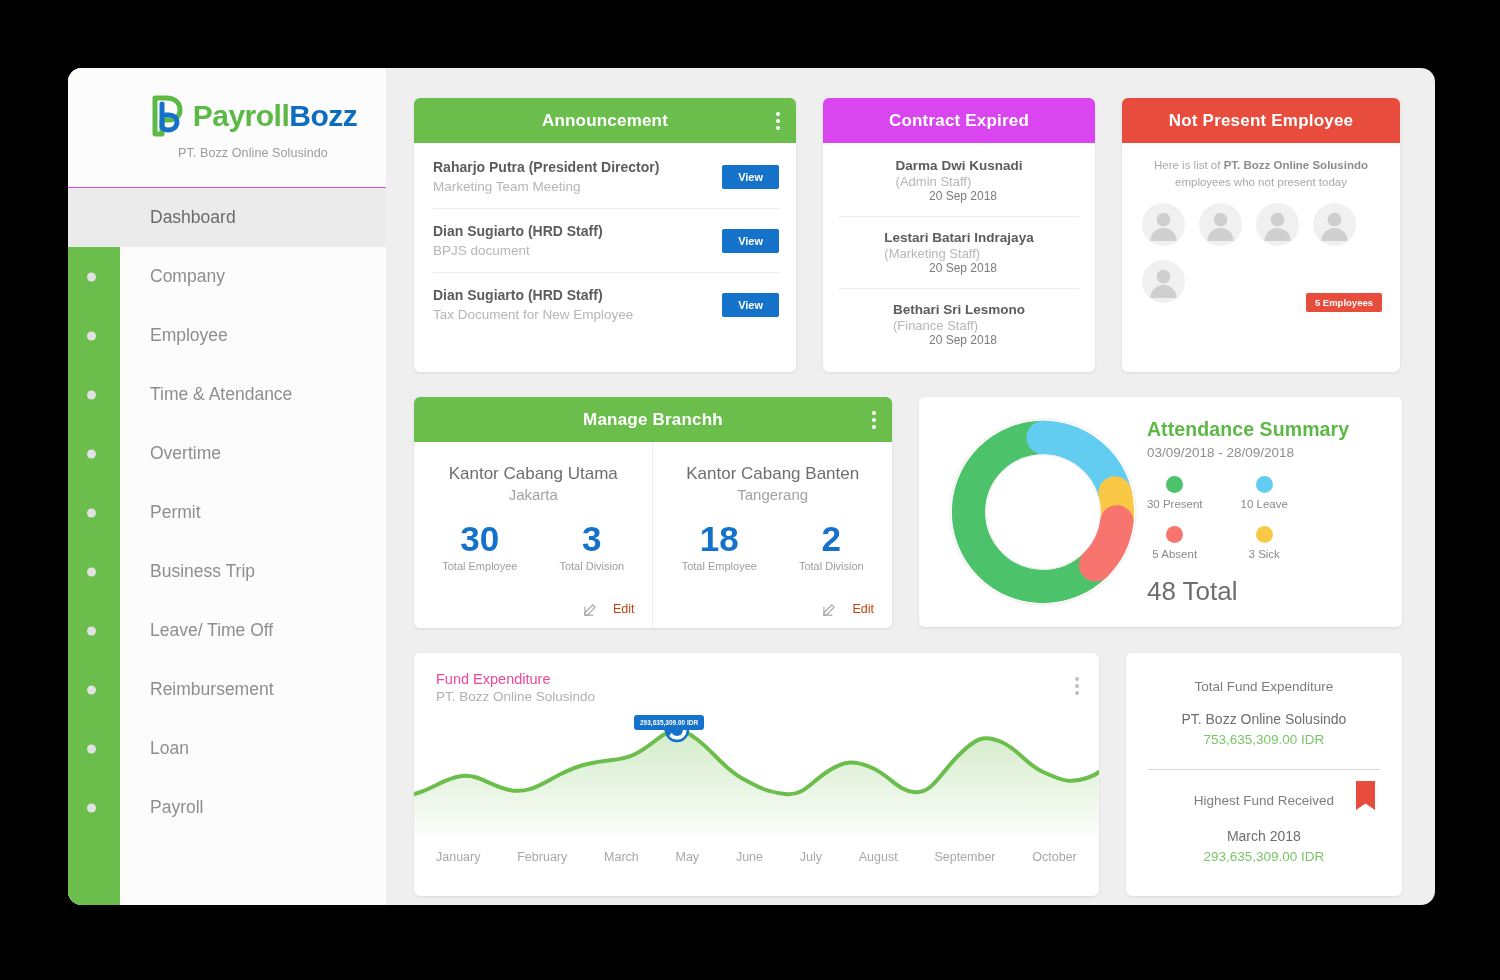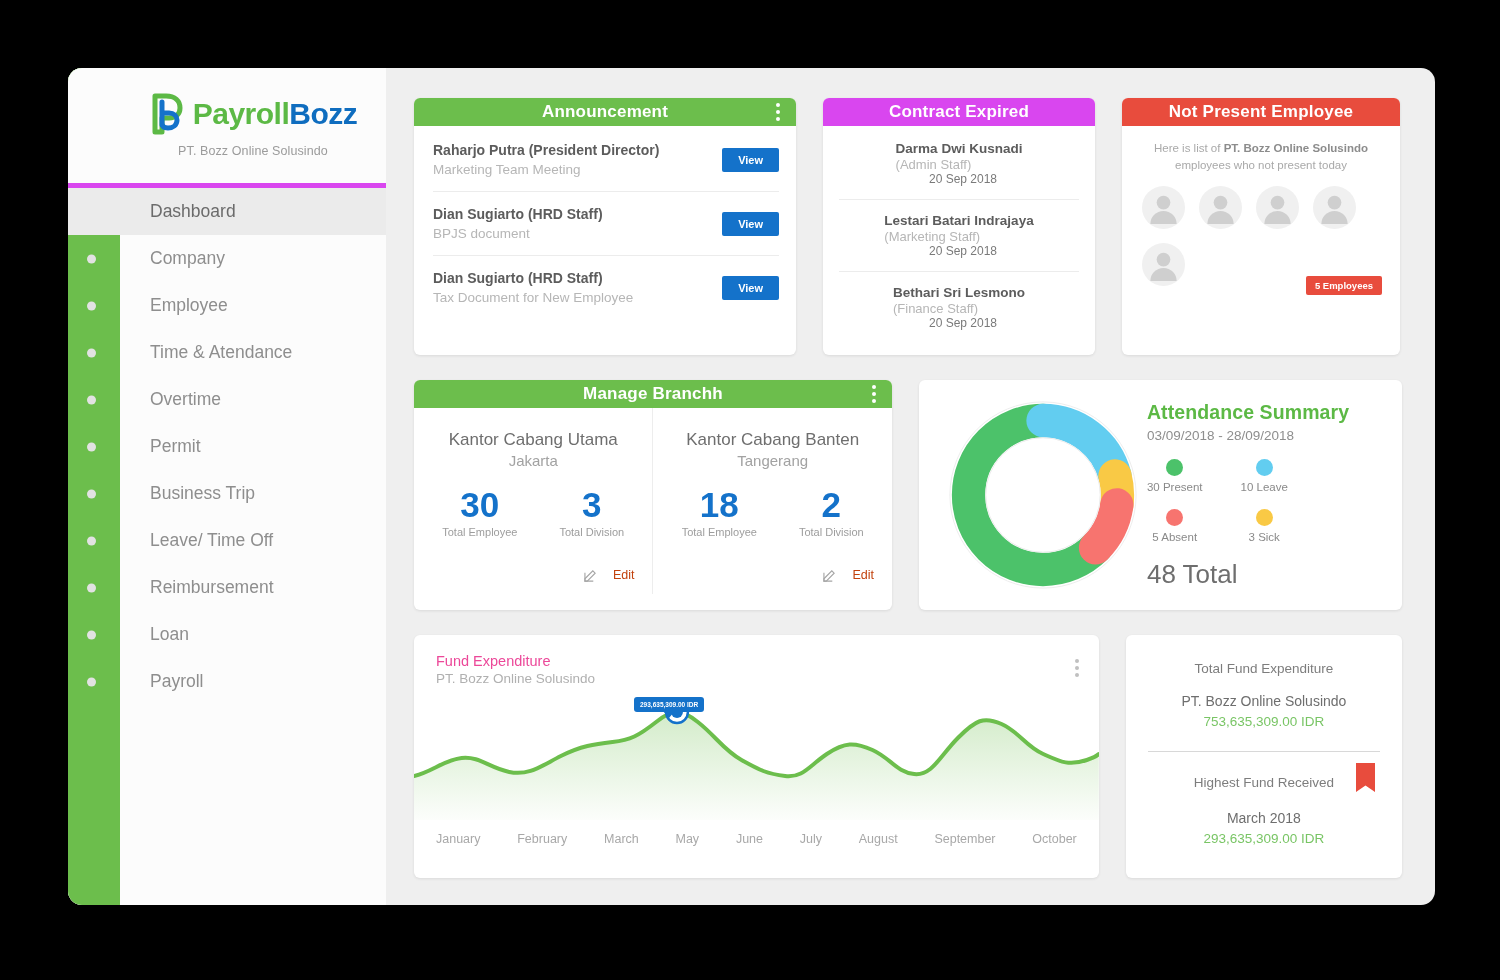--- a/index.html
+++ b/index.html
@@ -34,21 +34,21 @@
     left: 0; top: 0;
     width: 52px; height: 100%;
     background: #6cbe4c;
   }
   .brand {
     position: relative;
     height: 120px;
     background: #fcfcfc;
     display: flex; flex-direction: column;
     align-items: center; justify-content: center;
-    border-bottom: 5px solid #d946ef;
+    border-bottom: 1px solid #d946ef;
     padding-left: 52px;
   }
   .brand-logo-row {
     display: flex; align-items: center; gap: 4px;
     margin-bottom: 9px;
   }
   .logo-mark { width: 40px; height: 42px; display: block; }
   .brand-word {
     font-size: 30px; font-weight: bold;
     letter-spacing: -0.5px;
@@ -57,21 +57,21 @@
   .brand-word .w-green { color: #5cb945; }
   .brand-word .w-blue  { color: #0f6dbf; }
   .brand-sub {
     font-size: 12.5px; color: #9b9b9b;
     letter-spacing: .1px;
   }
 
   .nav { position: relative; padding-top: 0; }
   .nav-item {
     position: relative;
-    height: 47px;
+    height: 59px;
     display: flex; align-items: center;
     padding-left: 82px;
     font-size: 17.5px;
     color: #8e8e8e;
     cursor: pointer;
   }
   .nav-item.active {
     background: #ebebeb;
     color: #6b6b6b;
   }
@@ -94,21 +94,21 @@
   .row-1 { margin-bottom: 25px; }
   .row-2 { margin-bottom: 25px; }
 
   .card {
     background: #fff;
     border-radius: 6px;
     box-shadow: 0 1px 3px rgba(0,0,0,.09);
     overflow: hidden;
   }
   .card-head {
-    height: 28px;
+    height: 45px;
     display: flex; align-items: center; justify-content: center;
     position: relative;
     color: #fff;
     font-size: 17px;
     font-weight: bold;
     letter-spacing: .2px;
   }
   .head-green { background: #6cbe4c; }
   .head-blue  { background: #d946ef; }
   .head-red   { background: #e84c3d; }

